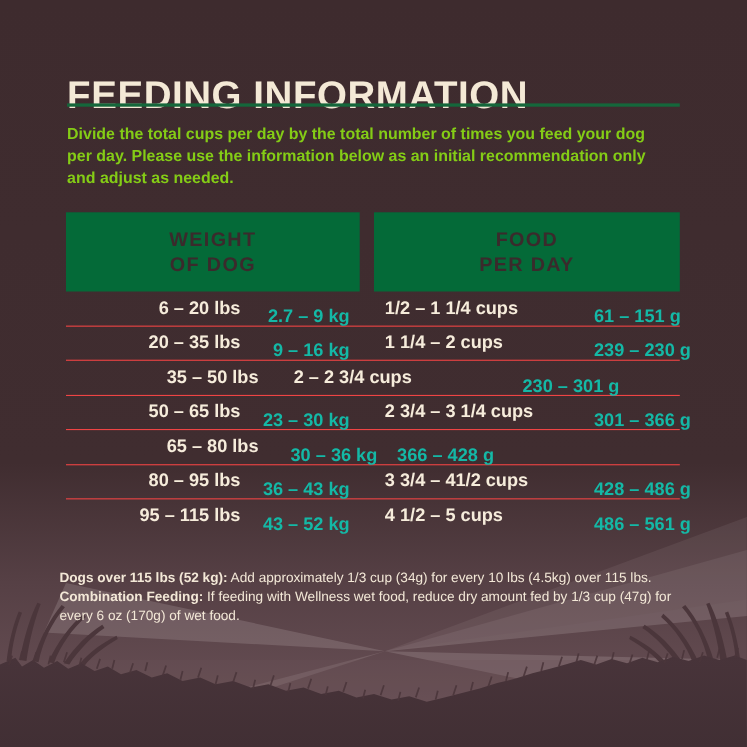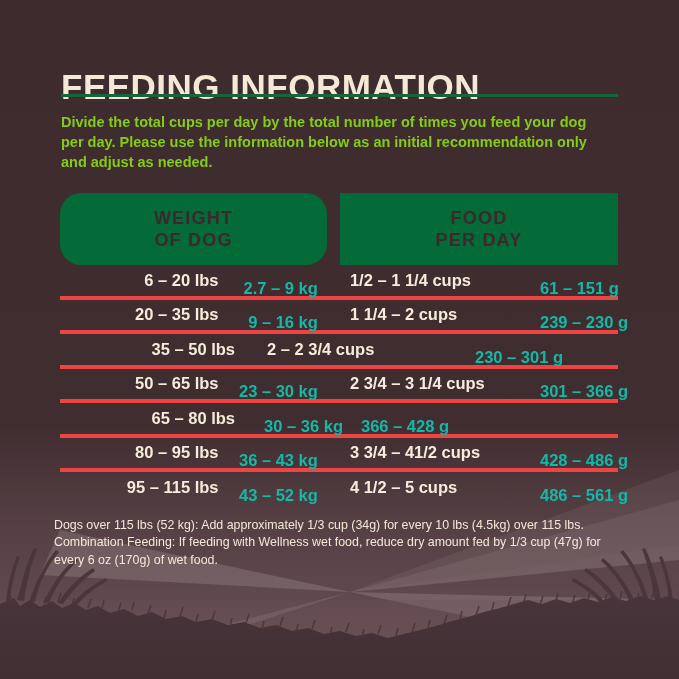--- a/index.html
+++ b/index.html
@@ -81,28 +81,28 @@
     font-size: 18px;
     font-weight: 700;
     letter-spacing: 1.2px;
     line-height: 22px;
     display: flex;
     flex-direction: column;
     align-items: center;
     justify-content: center;
     text-align: center;
   }
-  .th.col-weight { width: 267px; border-radius: 21px; }
+  .th.col-weight { width: 267px; }
   .th.col-food   { width: 278px; }
 
   .row {
     display: flex;
     align-items: center;
     height: 30.5px;
-    border-bottom: 4px solid #ef4444;
+    border-bottom: 1px solid #ef4444;
   }
   .row:last-child { border-bottom: none; }
 
   .cell {
     font-size: 16.5px;
     white-space: nowrap;
   }
   .cell.primary {
     font-weight: 700;
     color: #f6ecdb;
@@ -121,21 +121,21 @@
   
   .footnote {
     position: absolute;
     left: 54px;
     top: 517px;
     width: 572px;
     font-size: 12.4px;
     line-height: 17.4px;
     color: #f3e8d7;
   }
-  .footnote b { font-weight: 400; margin-top: 36px; }
+  .footnote b { font-weight: 700; margin-top: 36px; }
 </style>
 </head>
 <body>
 
 <div id="page">
 
   <svg id="bg-art" viewBox="0 0 679 679" preserveAspectRatio="none">
     <defs>
       <linearGradient id="skyGrad" x1="0" y1="0" x2="0" y2="1">
         <stop offset="0%" stop-color="#3e2b2e"></stop>

